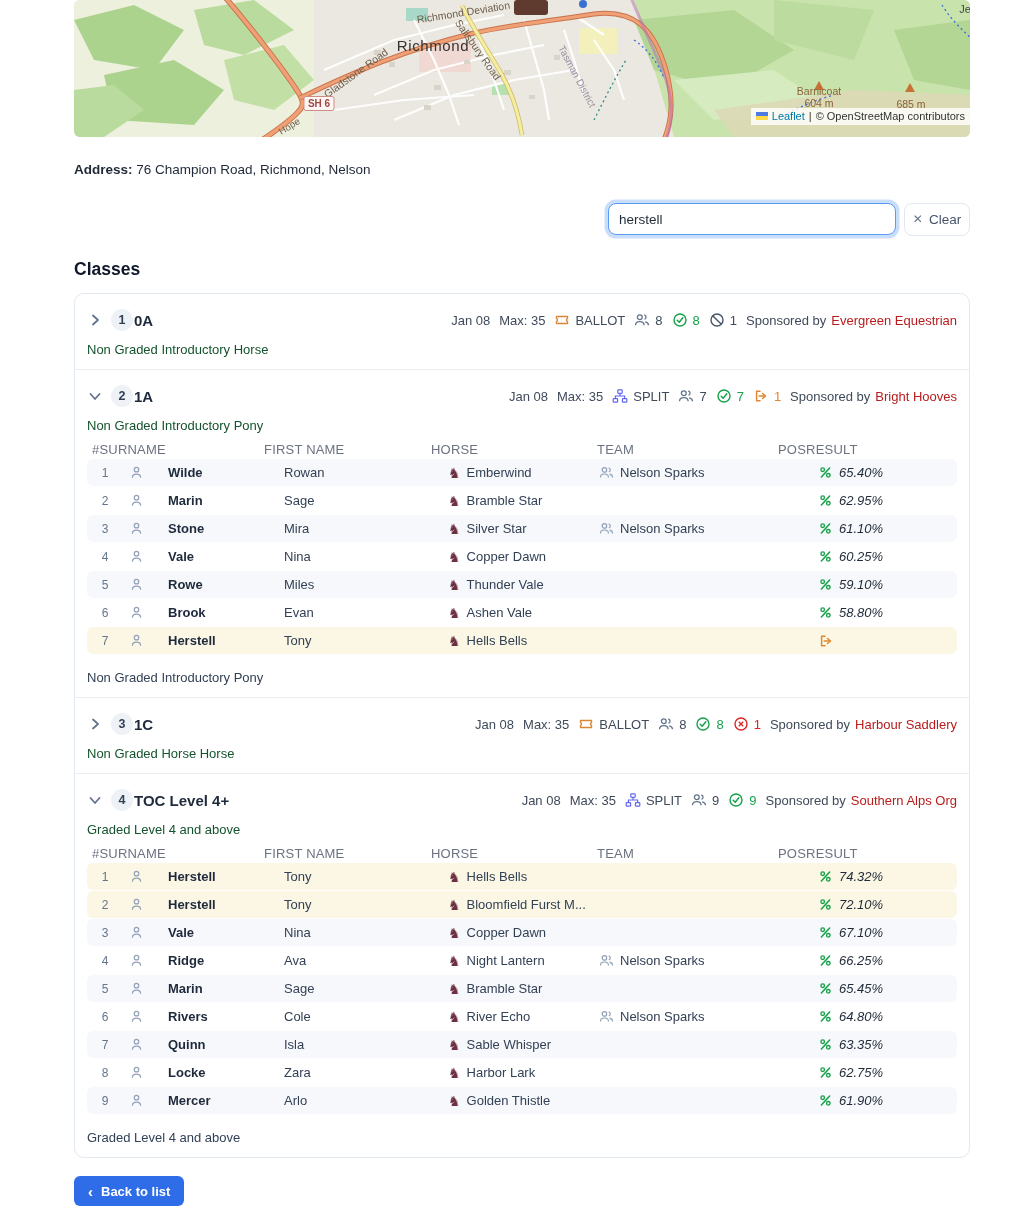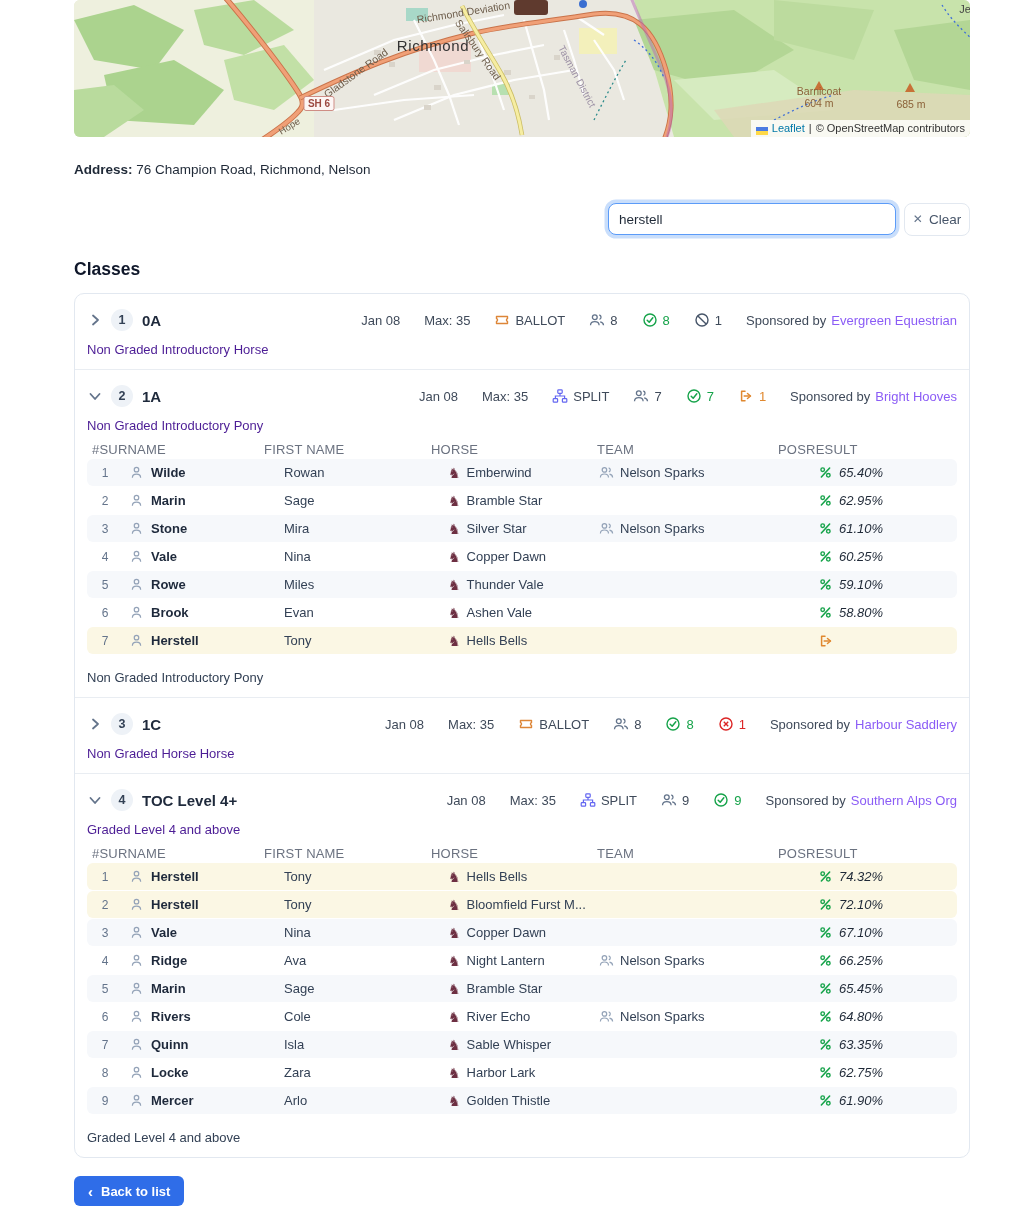--- a/index.html
+++ b/index.html
@@ -3,22 +3,22 @@
 <meta charset="utf-8">
 <style>
   html,body{margin:0;padding:0;background:#fff;}
   .page{position:relative;width:1013px;height:1224px;background:#fff;overflow:hidden;
         font-family:"Liberation Sans",sans-serif;color:#1f2937;}
   .content{margin-left:74px;width:896px;}
 
   
   .map{position:relative;width:896px;height:137px;border-radius:6px;overflow:hidden;background:#e8ead8;}
   .map svg{display:block;}
-  .attribution{position:absolute;right:0;bottom:0;background:rgba(255,255,255,.82);
-       font-size:11px;line-height:14px;padding:1px 5px 2px 5px;color:#333;display:flex;align-items:flex-end;gap:4px;margin-left:19px;}
+  .attribution{position:absolute;right:0;bottom:12px;background:rgba(255,255,255,.82);
+       font-size:11px;line-height:14px;padding:1px 5px 2px 5px;color:#333;display:flex;align-items:center;gap:4px;margin-left:19px;}
   .ua-flag{display:inline-block;width:12px;height:8px;background:linear-gradient(#4c7be1 50%,#ffd948 50%);}
   .leaflet-link{color:#0078a8;text-decoration:none;cursor:pointer;}
   .osm-link{color:#333;}
   text.ml-road,text.ml-road-lg{font-size:9.5px;fill:#6d5d4b;font-family:"Liberation Sans",sans-serif;}
   text.ml-road-lg{font-size:10.5px;}
   text.ml-city{font-size:15px;fill:#333;letter-spacing:.6px;font-family:"Liberation Sans",sans-serif;}
   text.ml-city-sm{font-size:11px;fill:#444;font-family:"Liberation Sans",sans-serif;}
   text.ml-peak{font-size:10.5px;fill:#8c6239;font-family:"Liberation Sans",sans-serif;}
   text.ml-boundary{font-size:10px;fill:#9b8fa4;font-family:"Liberation Sans",sans-serif;}
   text.ml-shield{font-size:10px;fill:#9c4a42;font-weight:bold;font-family:"Liberation Sans",sans-serif;}
@@ -37,43 +37,43 @@
 
   
   .classes-heading{margin:22px 0 0 0;font-size:17.5px;font-weight:bold;color:#0f172a;}
   .card{margin-top:13px;border:1px solid #e2e8f0;border-radius:10px;background:#fff;}
   .class-section{padding:12px;}
   .divider{border-top:1px solid #e9edf2;height:0;}
   .class-header{display:flex;align-items:center;height:28px;cursor:pointer;}
   .chev{width:16px;height:16px;display:flex;align-items:center;justify-content:center;}
   .badge{margin-left:8px;width:22px;height:22px;border-radius:50%;background:#eef2f7;color:#334155;
       font-size:12.5px;font-weight:600;display:flex;align-items:center;justify-content:center;}
-  .ctitle{margin-left:9px;font-size:15px;font-weight:bold;color:#1e293b;}
-  .meta{margin-left:auto;display:flex;align-items:center;gap:24px;font-size:13px;color:#3f4a5a;}
+  .ctitle{margin-left:1px;font-size:15px;font-weight:bold;color:#1e293b;}
+  .meta{margin-left:auto;display:flex;align-items:center;gap:9px;font-size:13px;color:#3f4a5a;}
   .mitem{display:flex;align-items:center;gap:5px;white-space:nowrap;}
   .mitem svg{display:block;}
   .num-green{color:#16a34a;}
   .num-orange{color:#e0882f;}
   .num-red{color:#dc2626;}
-  .sponsored a{color:#8b5cf6;text-decoration:none;cursor:pointer;}
-  .class-desc{margin-top:8px;font-size:13px;color:#4c1d95;}
+  .sponsored a{color:#b91c1c;text-decoration:none;cursor:pointer;}
+  .class-desc{margin-top:8px;font-size:13px;color:#14532d;}
   .class-footer{margin-top:16px;font-size:13px;color:#334155;}
 
   
   .tbl{margin-top:8px;}
   .thead{display:grid;grid-template-columns:172px 167px 166px 181px 1fr;height:17px;align-items:center;
       font-size:13px;font-weight:500;color:#6b7280;letter-spacing:.2px;}
   .thead div{padding-left:5px;}
   .trow{display:grid;grid-template-columns:36px 161px 164px 151px 219px 1fr;height:27px;align-items:center;
       border-radius:6px;margin-top:1px;background:#fff;}
   .trow.odd{background:#f6f8fb;}
   .trow.hl{background:#fbf7e4;}
   .c{font-size:13px;color:#334155;display:flex;align-items:center;}
   .c.pos{justify-content:center;color:#64748b;font-size:12px;}
-  .c.namec{gap:7px;padding-left:6px;}
+  .c.namec{gap:24px;padding-left:6px;}
   .c .sn{font-weight:600;color:#1e293b;}
   .c.horse{gap:6px;}
   .hic{font-size:14px;color:#6d2f42;line-height:1;}
   .c.team{gap:6px;}
   .c.res{gap:6px;color:#1f2937;font-style:italic;}
   .ic{display:flex;align-items:center;}
 
   
   .back-btn{margin-top:18px;height:30px;padding:0 14px;background:#2f6de8;color:#fff;border:none;
       border-radius:6px;display:inline-flex;align-items:center;gap:8px;font-size:13px;font-weight:bold;

